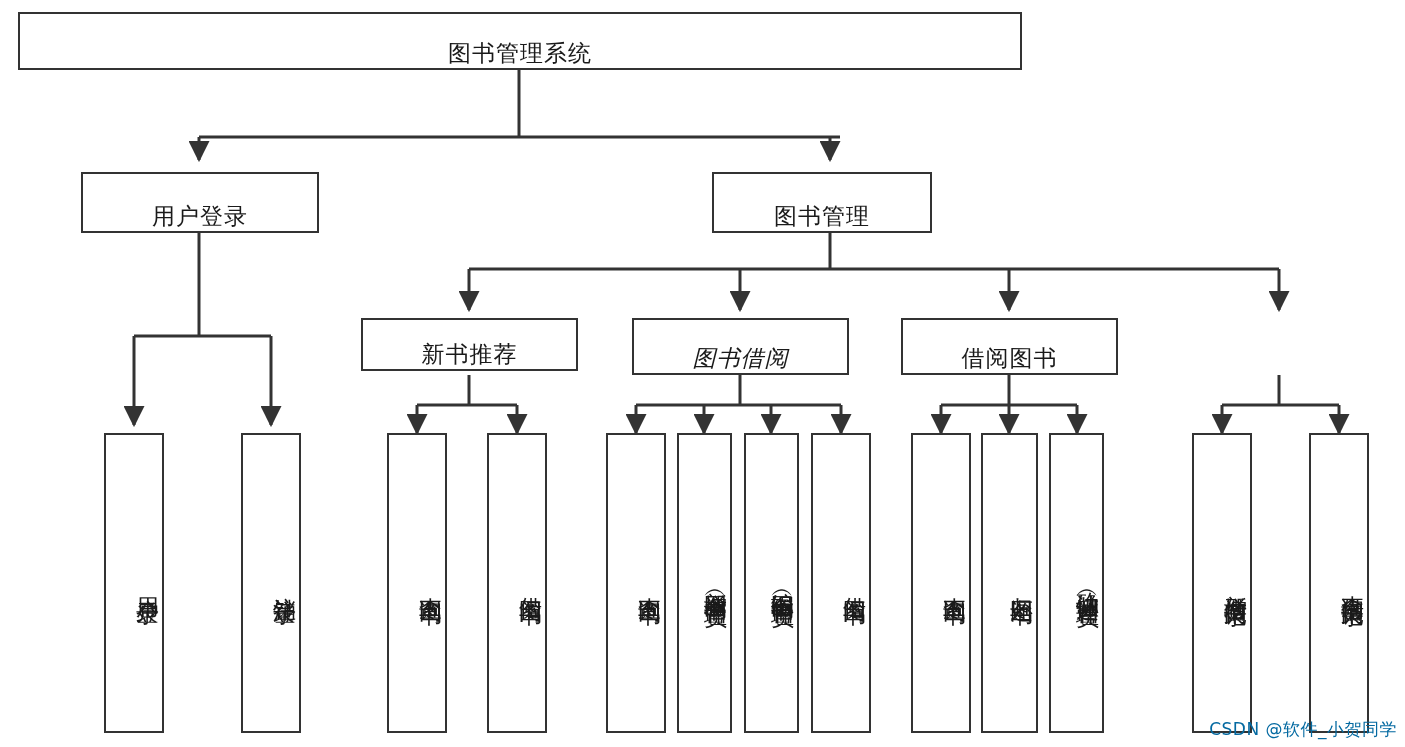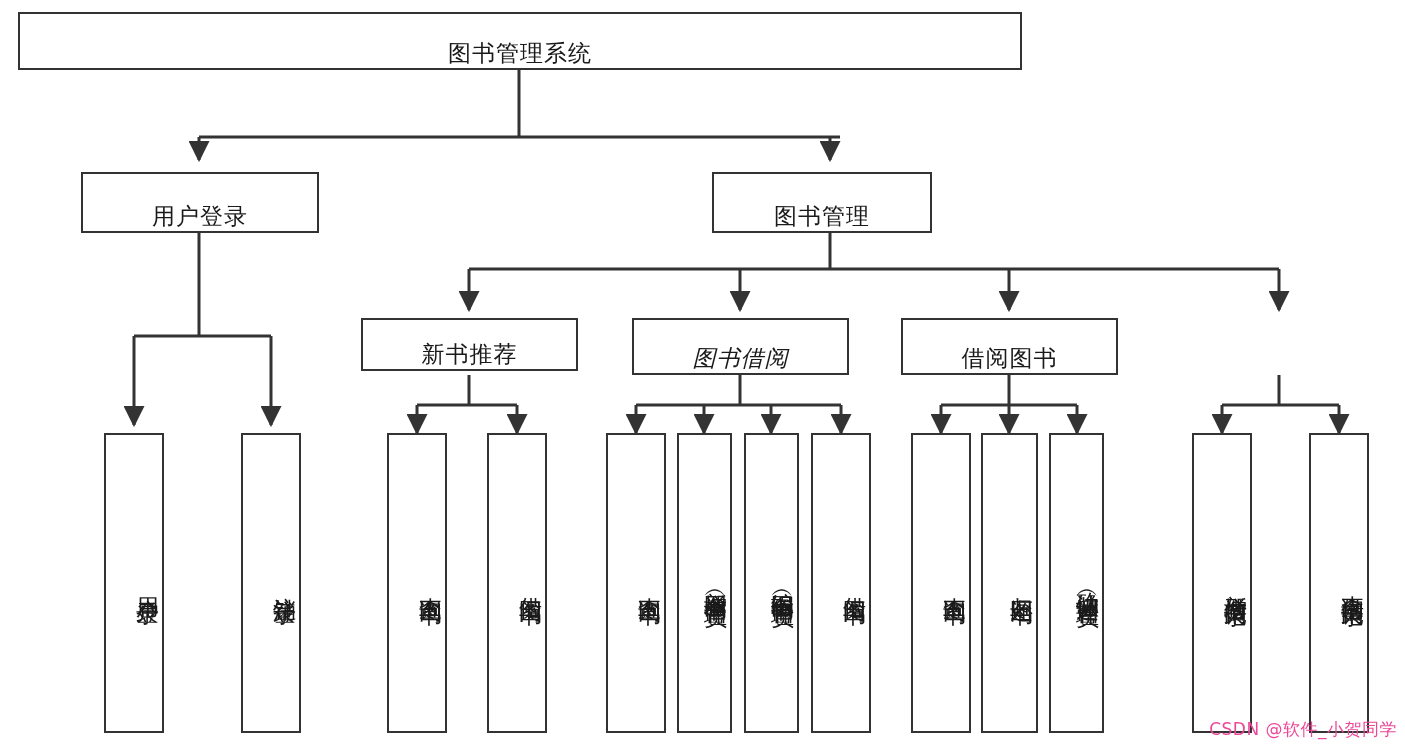--- a/index.html
+++ b/index.html
@@ -55,21 +55,21 @@
     writing-mode: vertical-rl;
     text-orientation: upright;
     display: block;
     white-space: nowrap;
   }
   #watermark {
     position: absolute;
     right: 8px;
     bottom: 6px;
     font-size: 17px;
-    color: #ec4899;
+    color: #0369a1;
     letter-spacing: 0.5px;
     white-space: nowrap;
   }
 </style>
 </head>
 <body>
 
 <div id="canvas">
 
   <svg id="edges" viewBox="0 0 1405 747" xmlns="http://www.w3.org/2000/svg">

